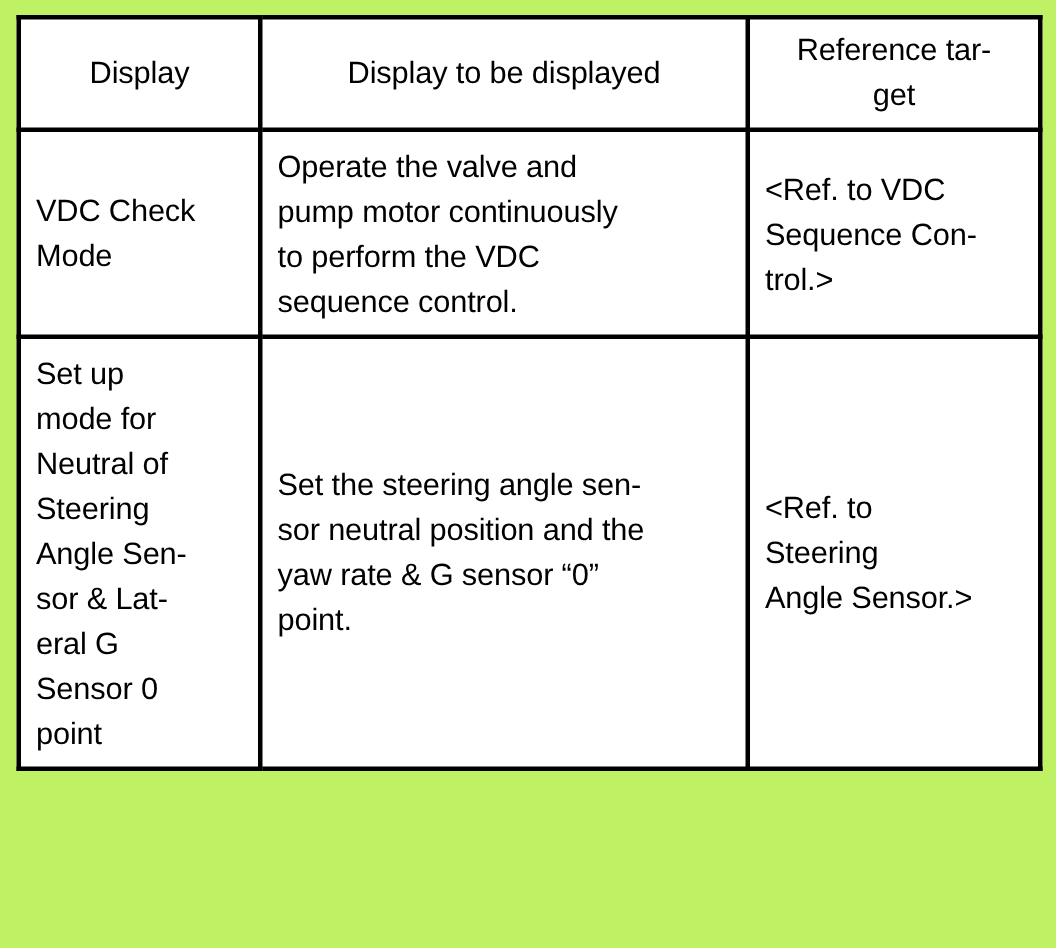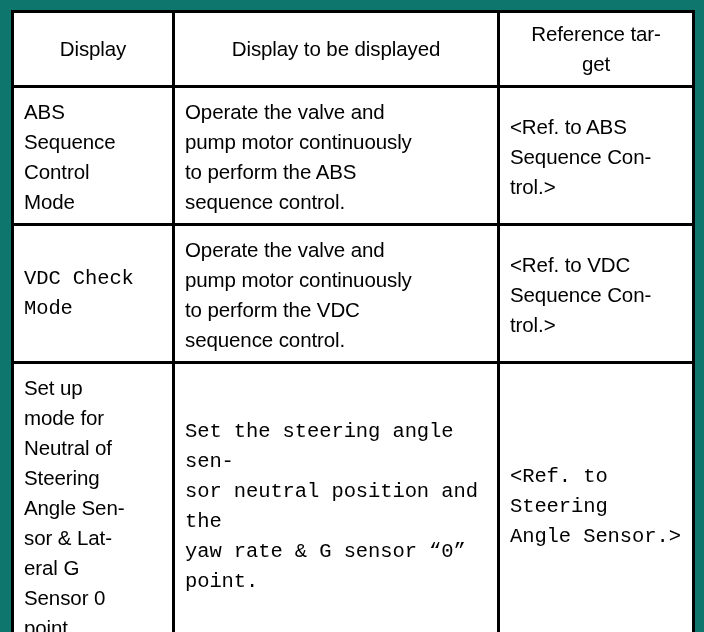--- a/index.html
+++ b/index.html
@@ -13,21 +13,21 @@
     overflow: hidden;
     font-family: "Liberation Sans", sans-serif;
     color: #000000;
     -webkit-font-smoothing: none;
   }
 
   #page {
     position: relative;
     width: 704px;
     height: 632px;
-    background: #0f766e;
+    background: #bef264;
   }
 
   table.spec-table {
     position: absolute;
     left: 11px;
     top: 10px;
     width: 681px;
     border-collapse: collapse;
     table-layout: fixed;
     background: #ffffff;
@@ -62,21 +62,21 @@
   }
   thead tr { height: 66px; }
 
   
   tbody tr.row-abs     { height: 130px; }
   tbody tr.row-vdc     { height: 130px; }
   tbody tr.row-steer   { height: 282px; }
 
   
   td.va-top    { vertical-align: top; }
-  td.va-middle { vertical-align: middle; font-family: Liberation Mono, monospace; }
+  td.va-middle { vertical-align: middle; }
 
   td.va-top .cell-inner { padding-top: 9px; }
 </style>
 </head>
 <body>
 
 <div id="page">
 
   <table class="spec-table">
     <colgroup>
@@ -95,39 +95,20 @@
         </th>
         <th>
           <div class="cell-inner">Reference tar-
 get</div>
         </th>
       </tr>
     </thead>
 
     <tbody>
 
-      <tr class="row-abs">
-        <td class="va-top">
-          <div class="cell-inner">ABS
-Sequence
-Control
-Mode</div>
-        </td>
-        <td class="va-top">
-          <div class="cell-inner">Operate the valve and
-pump motor continuously
-to perform the ABS
-sequence control.</div>
-        </td>
-        <td class="va-top">
-          <div class="cell-inner">&lt;Ref. to  ABS
-Sequence Con-
-trol.&gt;</div>
-        </td>
-      </tr>
 
       <tr class="row-vdc">
         <td class="va-middle">
           <div class="cell-inner">VDC Check
 Mode</div>
         </td>
         <td class="va-top">
           <div class="cell-inner">Operate the valve and
 pump motor continuously
 to perform the VDC

